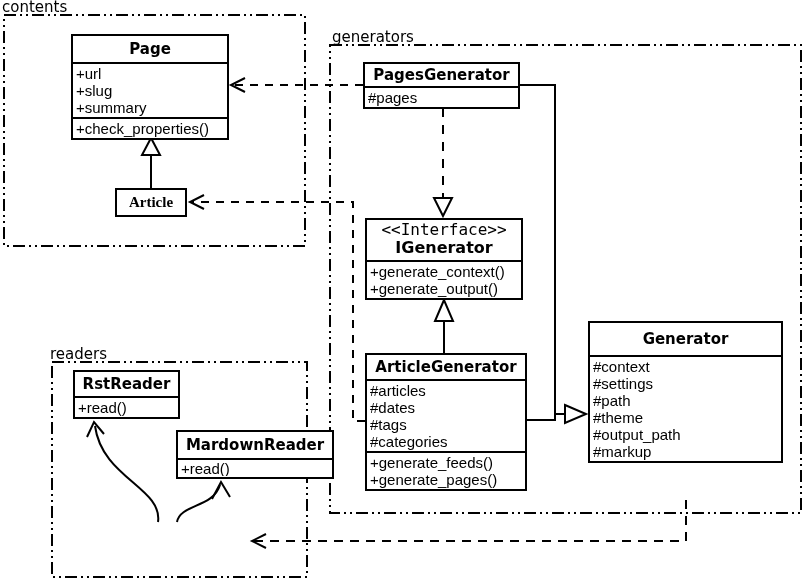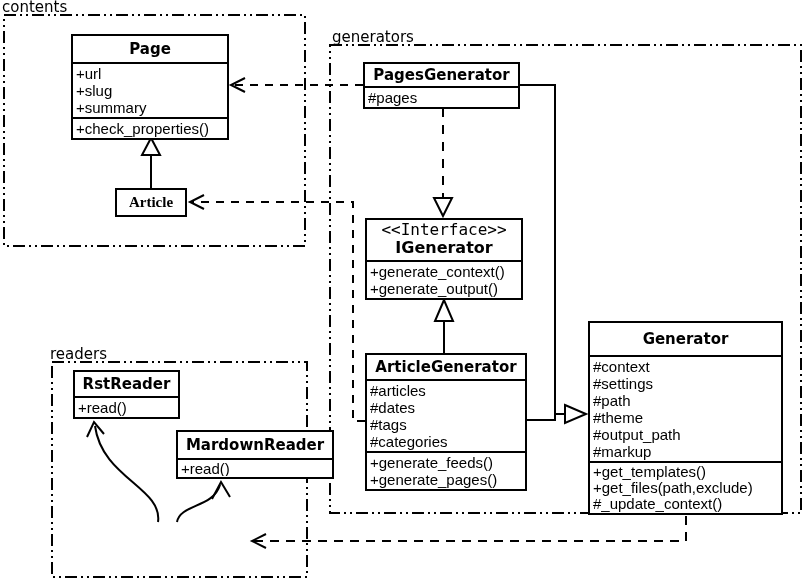--- a/index.html
+++ b/index.html
@@ -114,25 +114,20 @@
   <div class="cbox" style="left:588px;top:321px;width:195px;">
     <div class="ctitle" style="height:32px;">Generator</div>
     <div class="csec">
       <div class="cline">#context</div>
       <div class="cline">#settings</div>
       <div class="cline">#path</div>
       <div class="cline">#theme</div>
       <div class="cline">#output_path</div>
       <div class="cline">#markup</div>
     </div>
-    <div class="csec">
-      <div class="cline" style="line-height:16px;">+get_templates()</div>
-      <div class="cline" style="line-height:16px;">+get_files(path,exclude)</div>
-      <div class="cline" style="line-height:16px;">#_update_context()</div>
-    </div>
   </div>
 
   <div class="cbox" style="left:73px;top:370px;width:107px;">
     <div class="ctitle" style="height:24px;">RstReader</div>
     <div class="csec">
       <div class="cline">+read()</div>
     </div>
   </div>
 
   <div class="cbox" style="left:137px;top:430px;width:158px;margin-left:39px;">

